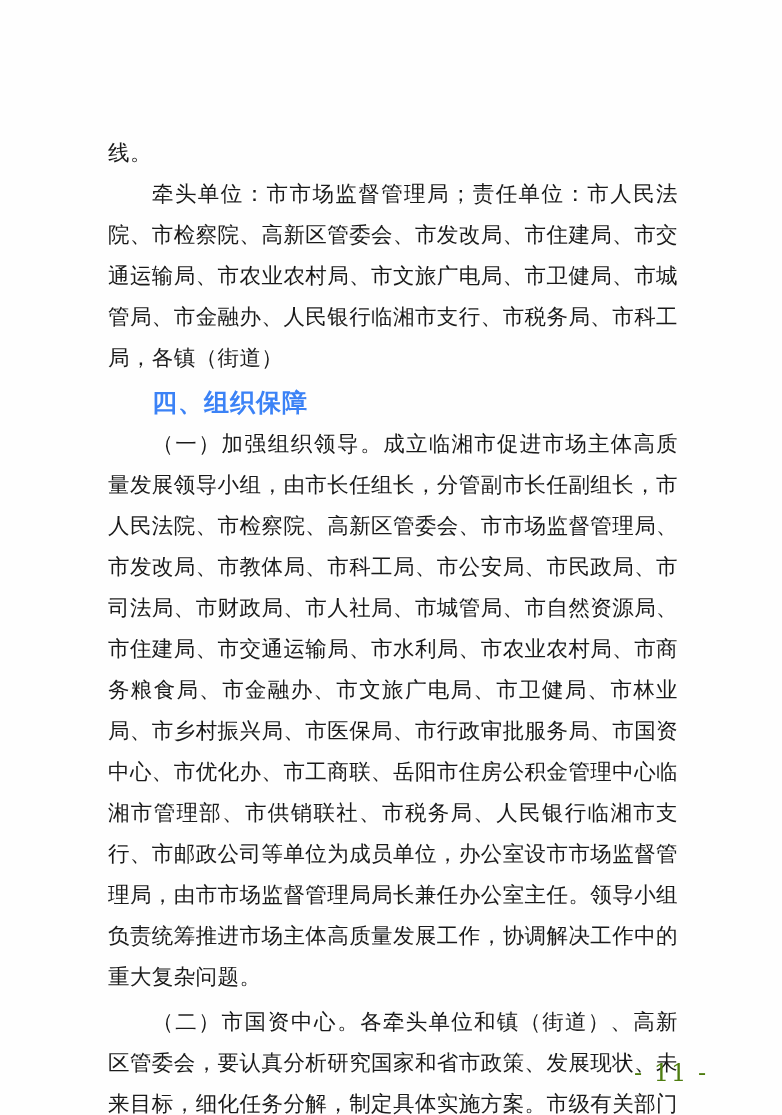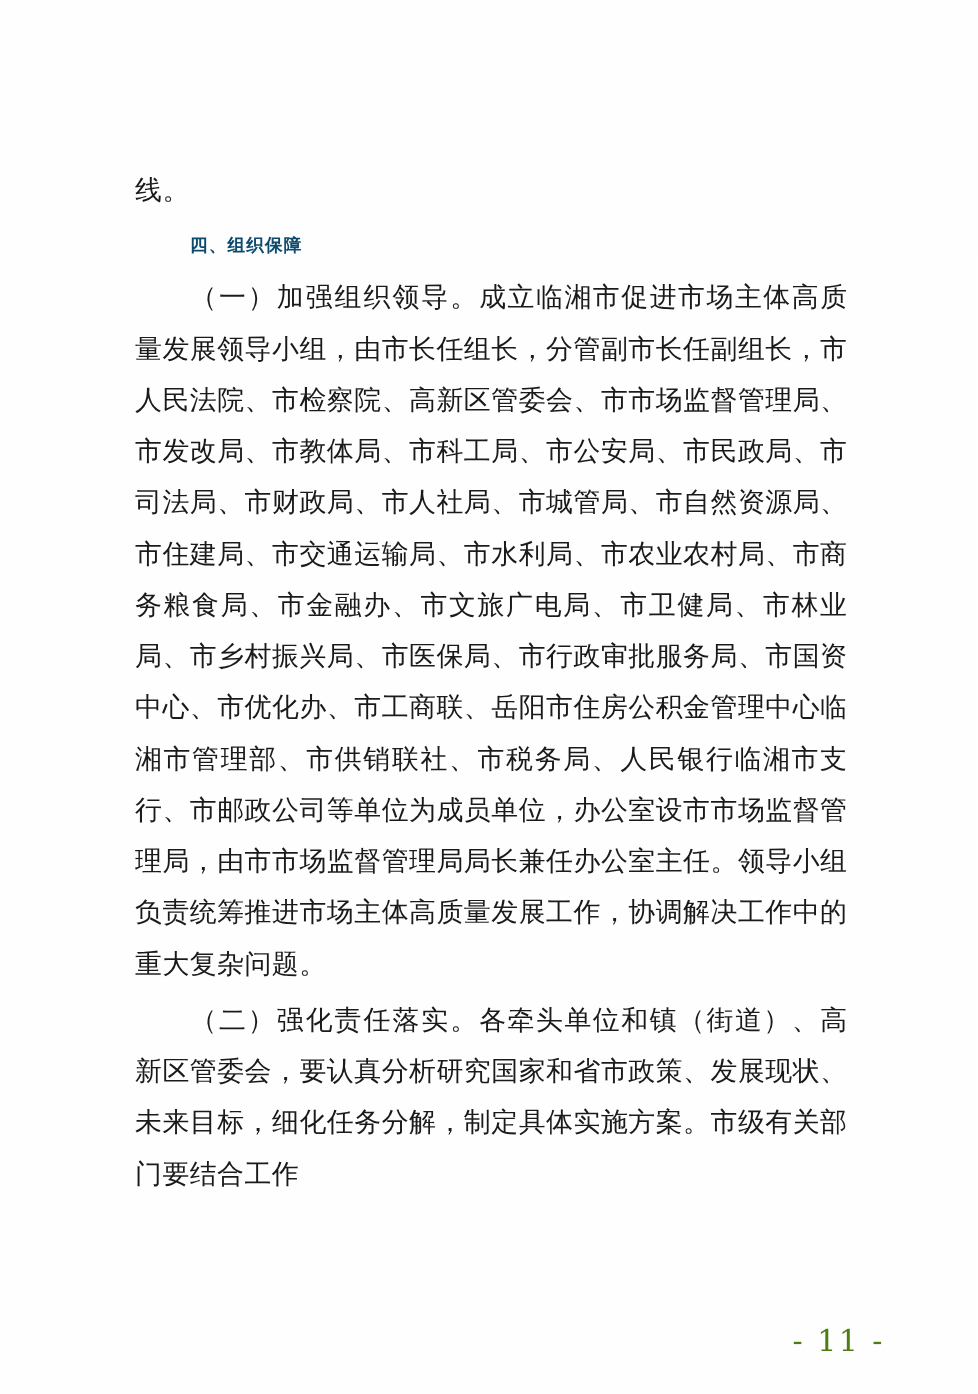--- a/index.html
+++ b/index.html
@@ -32,25 +32,25 @@
     text-align: justify;
     text-justify: inter-ideograph;
     letter-spacing: 0.4px;
     font-family: "DejaVu Serif", "Liberation Serif", serif;
   }
   p.indent {
     text-indent: 44px;
   }
   .heading {
     font-weight: bold;
-    font-size: 14px;
+    font-size: 25px;
     line-height: 41px;
     margin: 0;
     text-indent: 44px;
-    color: #0c4a6e;
+    color: #3b82f6;
     letter-spacing: 1px;
   }
   .lead {
     font-weight: normal;
     letter-spacing: 0.8px;
   }
   .gap-sm {
     height: 4px;
   }
   .page-number {
@@ -64,27 +64,28 @@
   }
 </style>
 </head>
 <body>
 
 <div class="page">
   <div class="body-area">
 
     <p class="">线。</p>
 
+    <p class="indent">牵头单位：市市场监督管理局；责任单位：市人民法院、市检察院、高新区管委会、市发改局、市住建局、市交通运输局、市农业农村局、市文旅广电局、市卫健局、市城管局、市金融办、人民银行临湘市支行、市税务局、市科工局，各镇（街道）</p>
 
     <div class="gap-sm"></div>
 
     <p class="heading">四、组织保障</p>
 
     <p class="indent"><span class="lead">（一）加强组织领导。</span><span>成立临湘市促进市场主体高质量发展领导小组，由市长任组长，分管副市长任副组长，市人民法院、市检察院、高新区管委会、市市场监督管理局、市发改局、市教体局、市科工局、市公安局、市民政局、市司法局、市财政局、市人社局、市城管局、市自然资源局、市住建局、市交通运输局、市水利局、市农业农村局、市商务粮食局、市金融办、市文旅广电局、市卫健局、市林业局、市乡村振兴局、市医保局、市行政审批服务局、市国资中心、市优化办、市工商联、岳阳市住房公积金管理中心临湘市管理部、市供销联社、市税务局、人民银行临湘市支行、市邮政公司等单位为成员单位，办公室设市市场监督管理局，由市市场监督管理局局长兼任办公室主任。领导小组负责统筹推进市场主体高质量发展工作，协调解决工作中的重大复杂问题。</span></p>
 
     <div class="gap-sm"></div>
 
-    <p class="indent"><span class="lead">（二）强化责任落实。</span><span>各牵头单位和镇（街道）、高新区管委会，要认真分析研究国家和省市政策、发展现状、未来目标，细化任务分解，制定具体实施方案。市级有关部门要结合工作</span></p>
+    <p class="indent"><span class="lead">（二）市国资中心。</span><span>各牵头单位和镇（街道）、高新区管委会，要认真分析研究国家和省市政策、发展现状、未来目标，细化任务分解，制定具体实施方案。市级有关部门要结合工作</span></p>
 
   </div>
 
   <div class="page-number">- 11 -</div>
 </div>
 
 </body></html>

